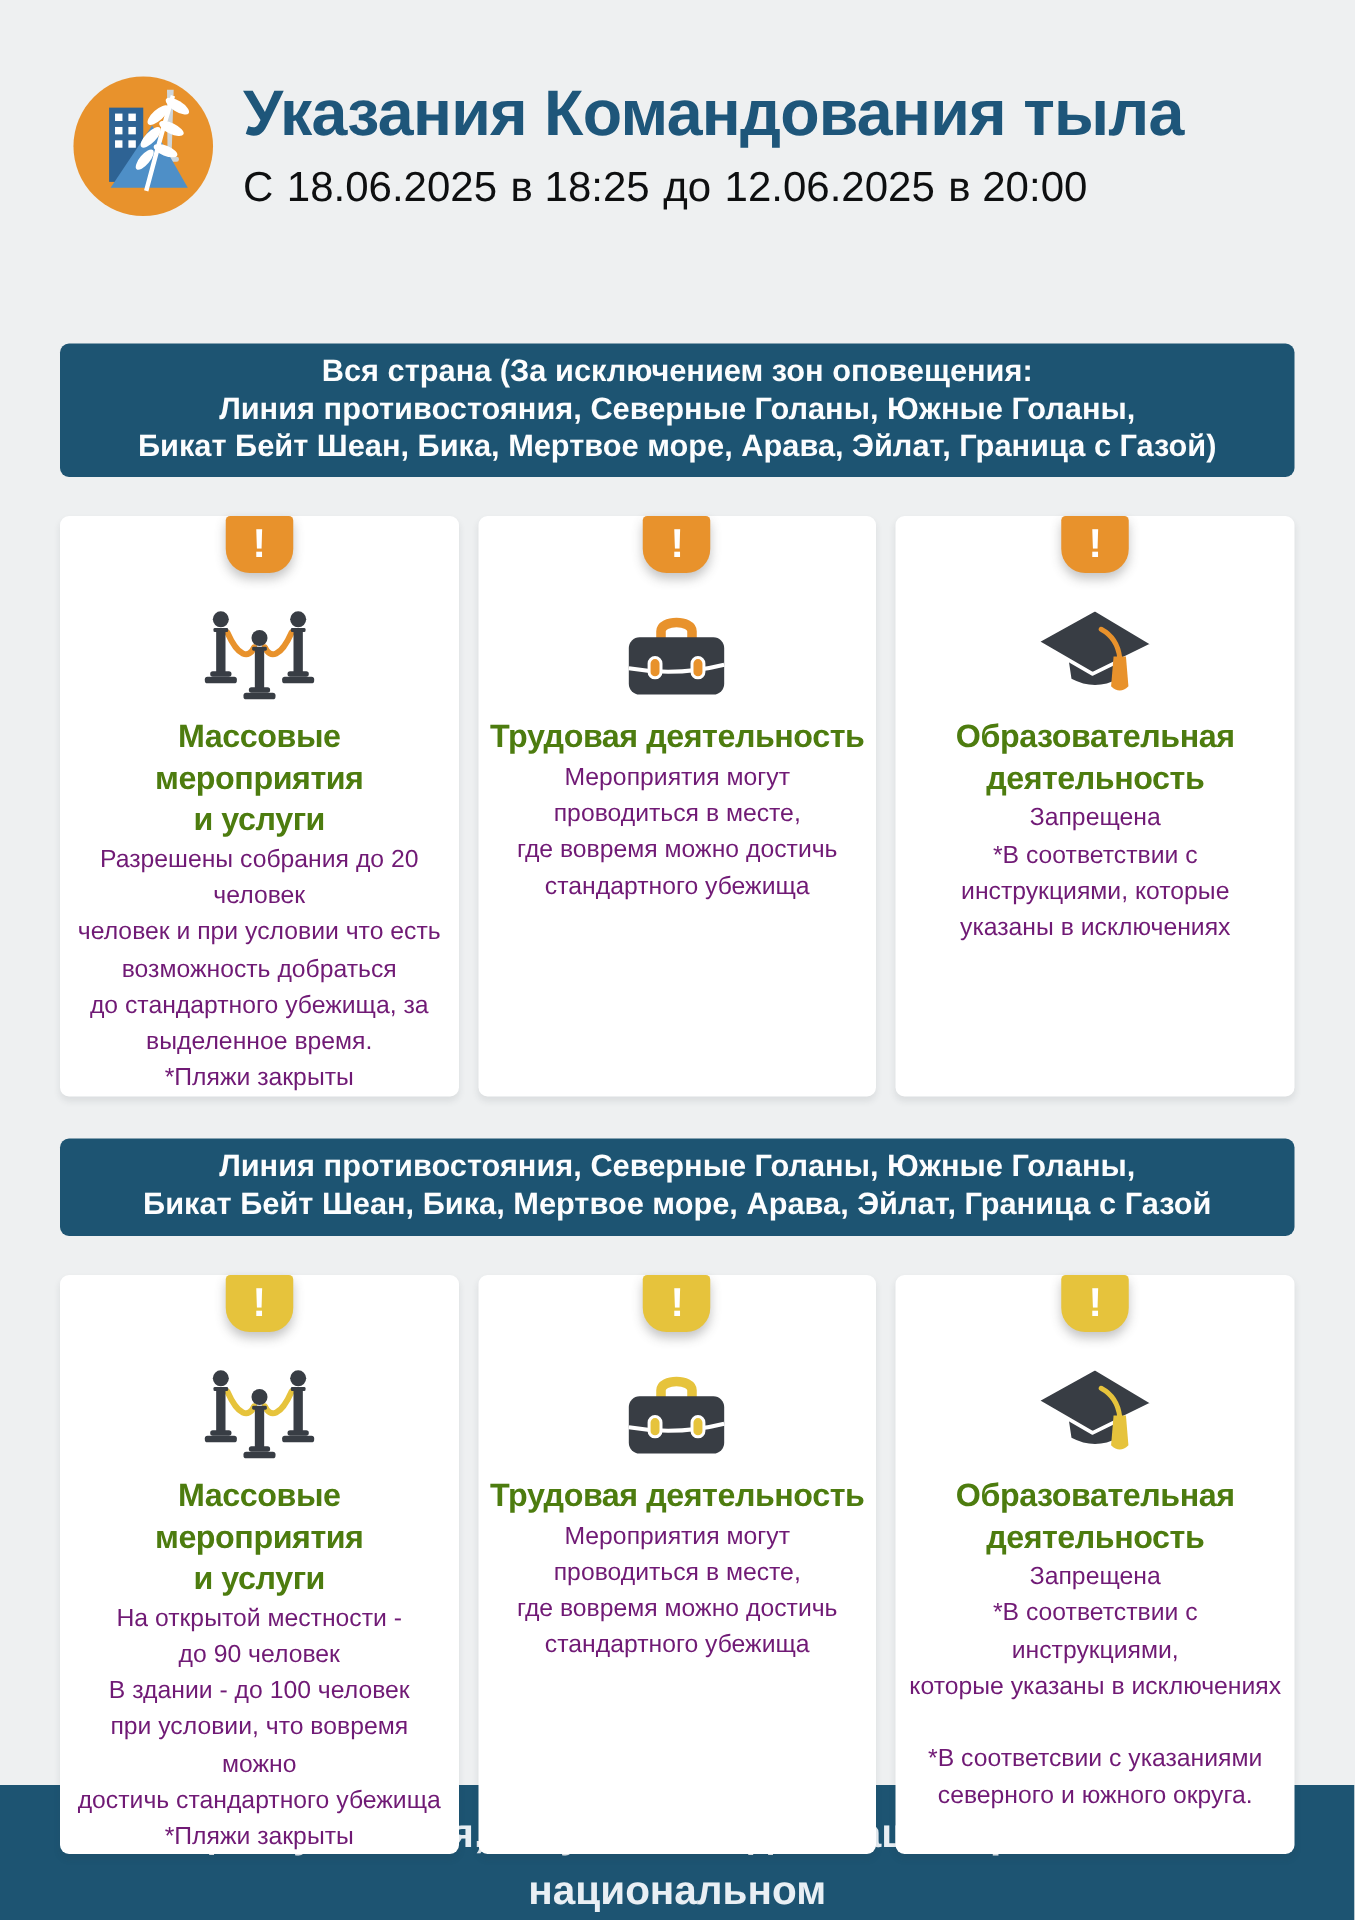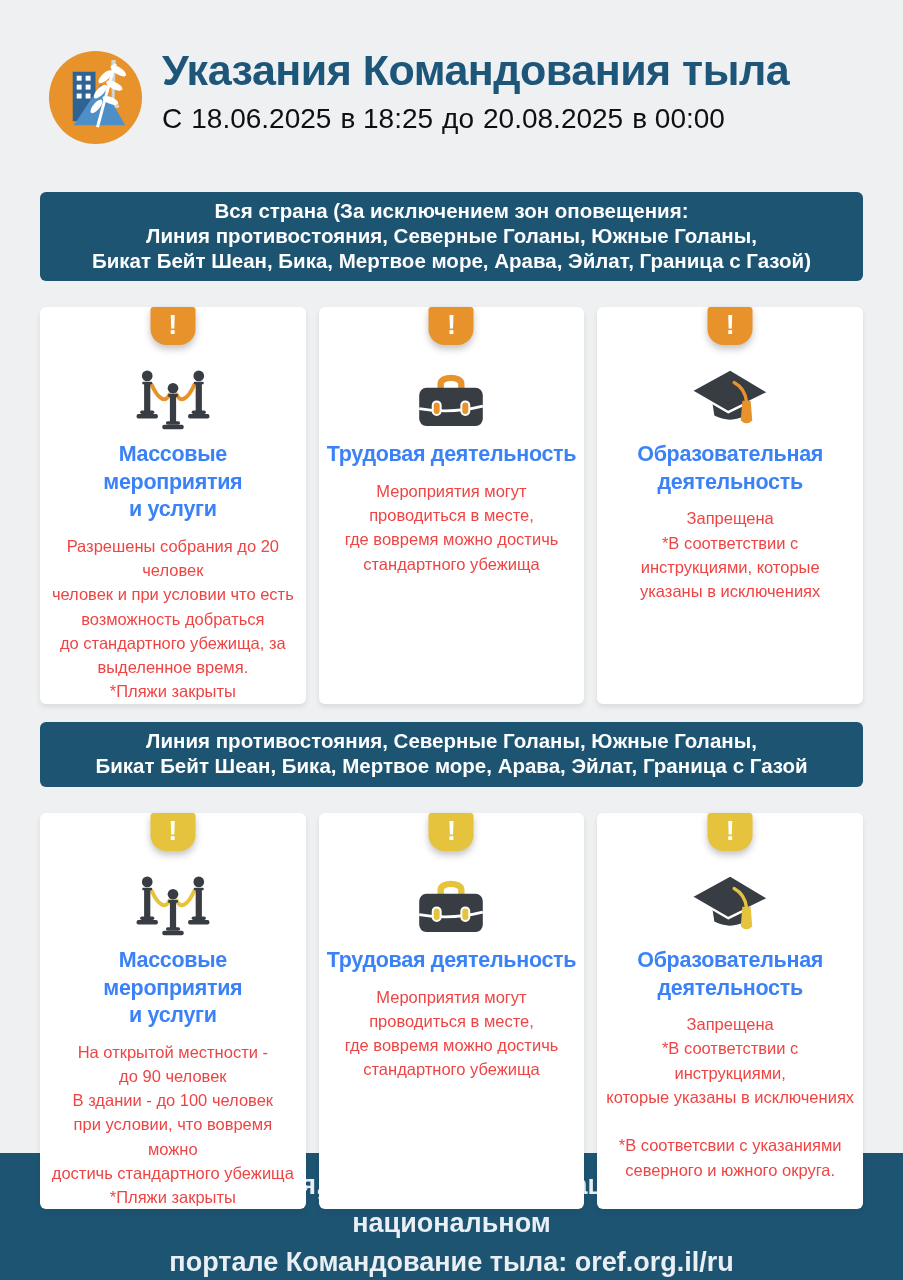--- a/index.html
+++ b/index.html
@@ -5,40 +5,40 @@
   html,body{margin:0;padding:0;}
   body{
     width:903px;height:1280px;
     background:#eef0f1;
     font-family:"Liberation Sans", sans-serif;
     display:flex;flex-direction:column;
     overflow:hidden;
     color:#17181a;
   }
   
-  .header{display:flex;align-items:flex-start;margin:48px 40px 0 46px;}
+  .header{display:flex;align-items:center;margin:48px 40px 0 46px;}
   .logo{width:99px;height:99px;flex:0 0 auto;}
   .header-text{margin-left:17px;}
   .page-title{
     font-size:43px;font-weight:700;color:#1e567a;
     letter-spacing:-0.5px;line-height:1.05;white-space:nowrap;
   }
   .schedule{
     margin-top:10px;font-size:28px;color:#0e0f10;
     display:flex;align-items:baseline;gap:9px;white-space:nowrap;
   }
   .schedule .b{font-weight:400;}
   
   .banner{
     margin:0 40px;background:#1d5472;border-radius:6px;
     color:#fcfdfe;font-weight:700;text-align:center;
     font-size:20.5px;line-height:1.21;padding:7px 8px 8px;
     white-space:pre-line;
   }
-  .banner-1{margin-top:45px;}
+  .banner-1{margin-top:82px;}
   .banner-2{margin-top:78px;}
   
   .cards{
     margin:26px 40px 0;display:grid;
     grid-template-columns:repeat(3,1fr);gap:13px;
   }
   .cards-1{min-height:337px;}
   .cards-2{min-height:340px;}
   .card{
     background:#ffffff;border-radius:6px;position:relative;
@@ -52,25 +52,25 @@
     width:45px;height:38px;background:var(--accent);
     border-radius:3px 3px 16px 16px;
     box-shadow:0 4px 7px rgba(60,60,60,0.30);
     color:#ffffff;font-weight:700;font-size:27px;line-height:36px;
   }
   .card-icon{margin-top:60px;height:64px;display:flex;align-items:center;justify-content:center;}
   .acc-f{fill:var(--accent);}
   .acc-s{stroke:var(--accent);}
   .dark{fill:#383d44;}
   .card-title{
-    margin-top:10px;font-size:21.5px;font-weight:700;color:#3b82f6;
+    margin-top:10px;font-size:21.5px;font-weight:700;color:#4d7c0f;
     letter-spacing:-0.3px;line-height:1.28;white-space:pre-line;
   }
   .card-body{
-    margin-top:10px;font-size:16.5px;color:#ef4444;line-height:1.47;
+    font-size:16.5px;color:#701a75;line-height:1.47;
     white-space:pre-line;
   }
   
   .footer{
     margin-top:auto;width:100%;background:#1d5472;
     padding:13px 0 17px;text-align:center;
   }
   .footer-text{
     color:#e9eff4;font-weight:700;font-size:27px;line-height:1.42;
     white-space:pre-line;
@@ -100,22 +100,22 @@
     <ellipse cx="65" cy="53" rx="8.5" ry="3.4" fill="#ffffff" transform="rotate(22 65 53)"></ellipse>
     <ellipse cx="51" cy="59" rx="8.5" ry="3.4" fill="#ffffff" transform="rotate(-50 51 59)"></ellipse>
   </svg>
   <div class="header-text">
     <div class="page-title">Указания Командования тыла</div>
     <div class="schedule">
       <span>С</span>
       <span class="b">18.06.2025</span>
       <span>в 18:25</span>
       <span>до</span>
-      <span class="b">20.08.2025</span>
-      <span>в 00:00</span>
+      <span class="b">12.06.2025</span>
+      <span>в 20:00</span>
     </div>
   </div>
 </div>
 
 <div class="banner banner-1">Вся страна (За исключением зон оповещения:
 Линия противостояния, Северные Голаны, Южные Голаны,
 Бикат Бейт Шеан, Бика, Мертвое море, Арава, Эйлат, Граница с Газой)</div>
 
 <div class="cards cards-1 sec0">
 

